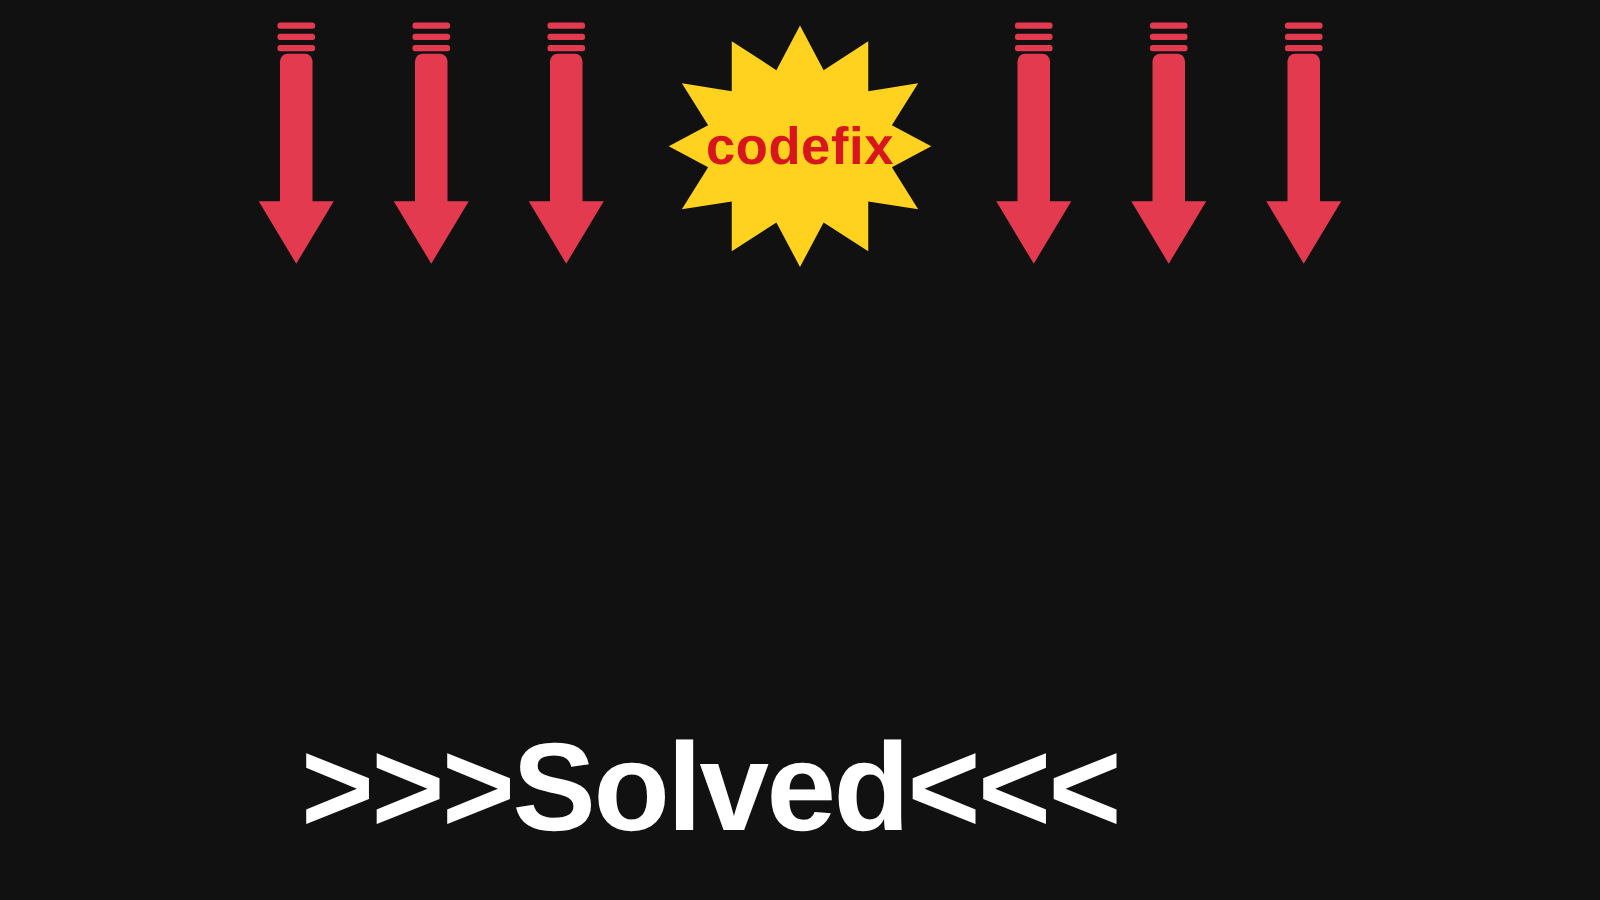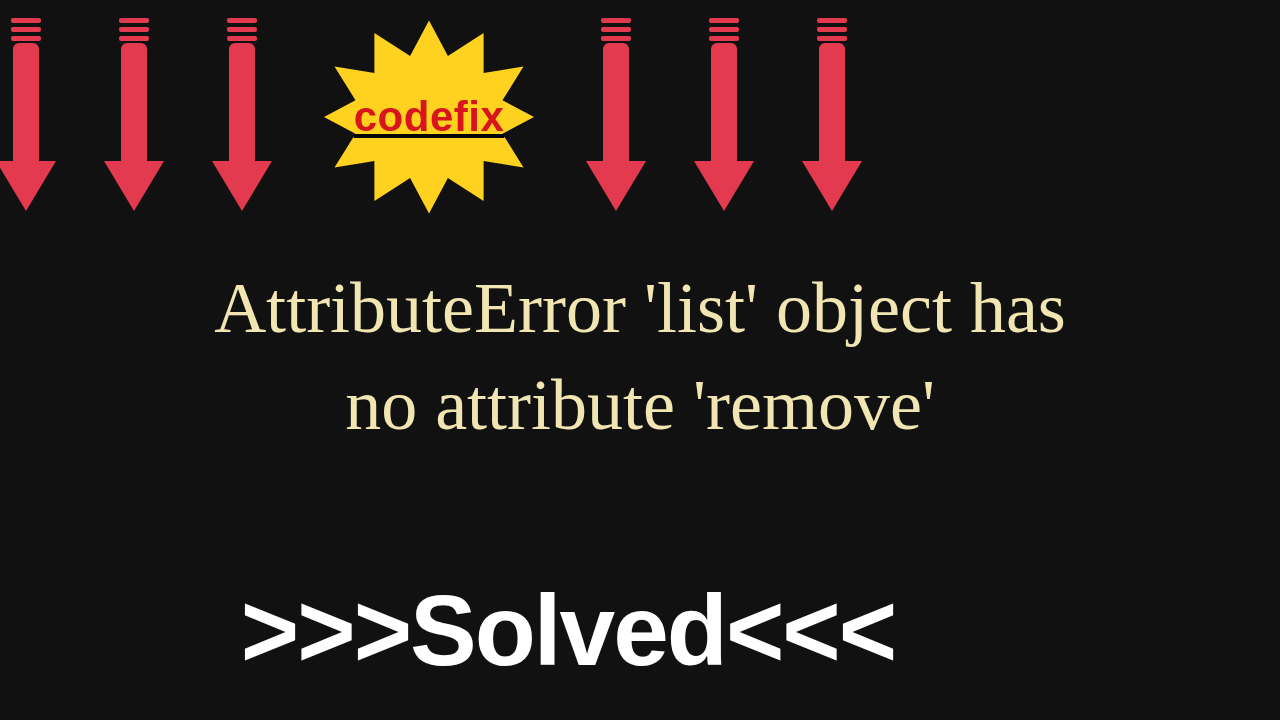--- a/index.html
+++ b/index.html
@@ -17,23 +17,23 @@
     height: 720px;
   }
   
   .arrow-row {
     position: absolute;
     top: 18px;
     left: 0;
     width: 1280px;
     height: 220px;
     display: flex;
+    justify-content: center;
     align-items: flex-start;
     gap: 56px;
-    text-decoration: underline;
   }
   .arrow-group {
     display: flex;
     gap: 56px;
   }
   .arrow {
     width: 52px;
     display: flex;
     flex-direction: column;
     align-items: center;
@@ -190,22 +190,18 @@
             <span></span>
             <span></span>
             <span></span>
           </div>
         <div class="shaft"></div>
           <div class="head"></div>
       </div>
     </div>
   </div>
 
-  <div class="error-text">
-    <div>AttributeError 'list' object has</div>
-    <div>no attribute 'remove'</div>
-  </div>
 
   <div class="solved-line">
     <span class="chev">&gt;&gt;&gt;</span><span>Solved</span><span class="chev">&lt;&lt;&lt;</span>
   </div>
 
 </div>
 
 </body></html>

